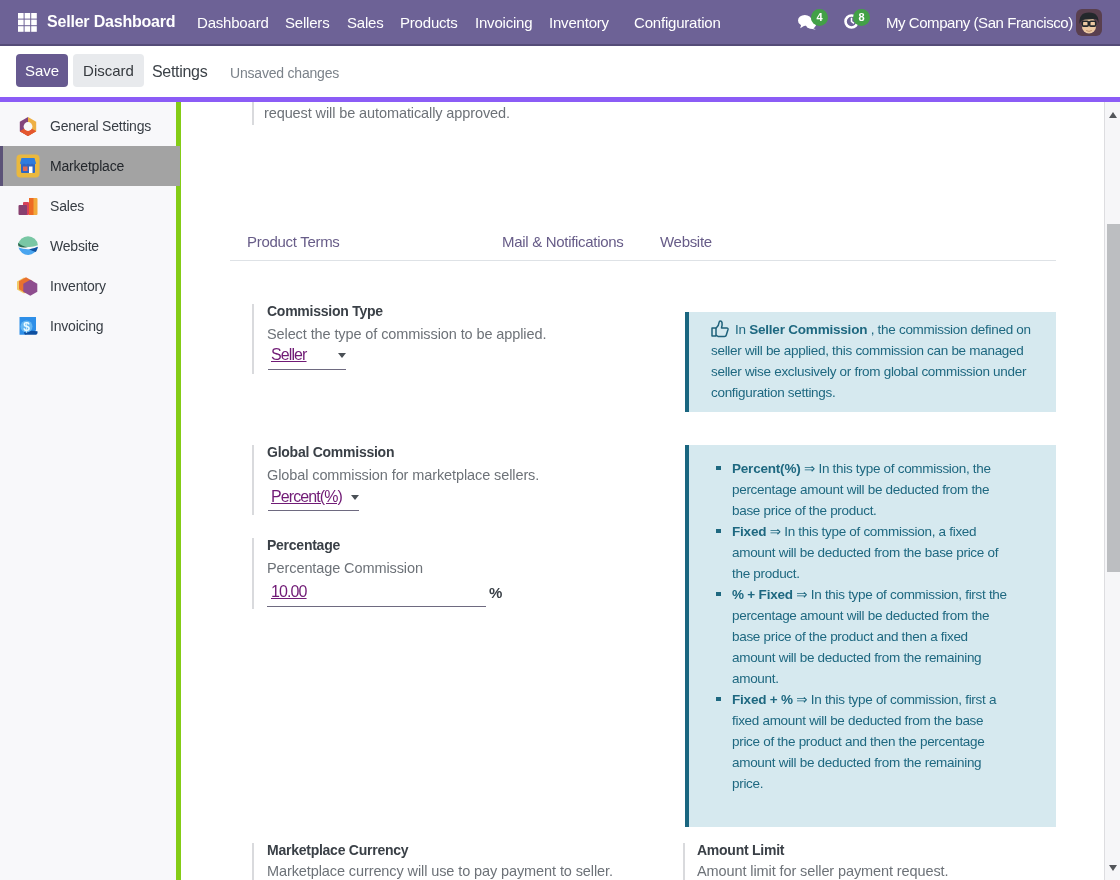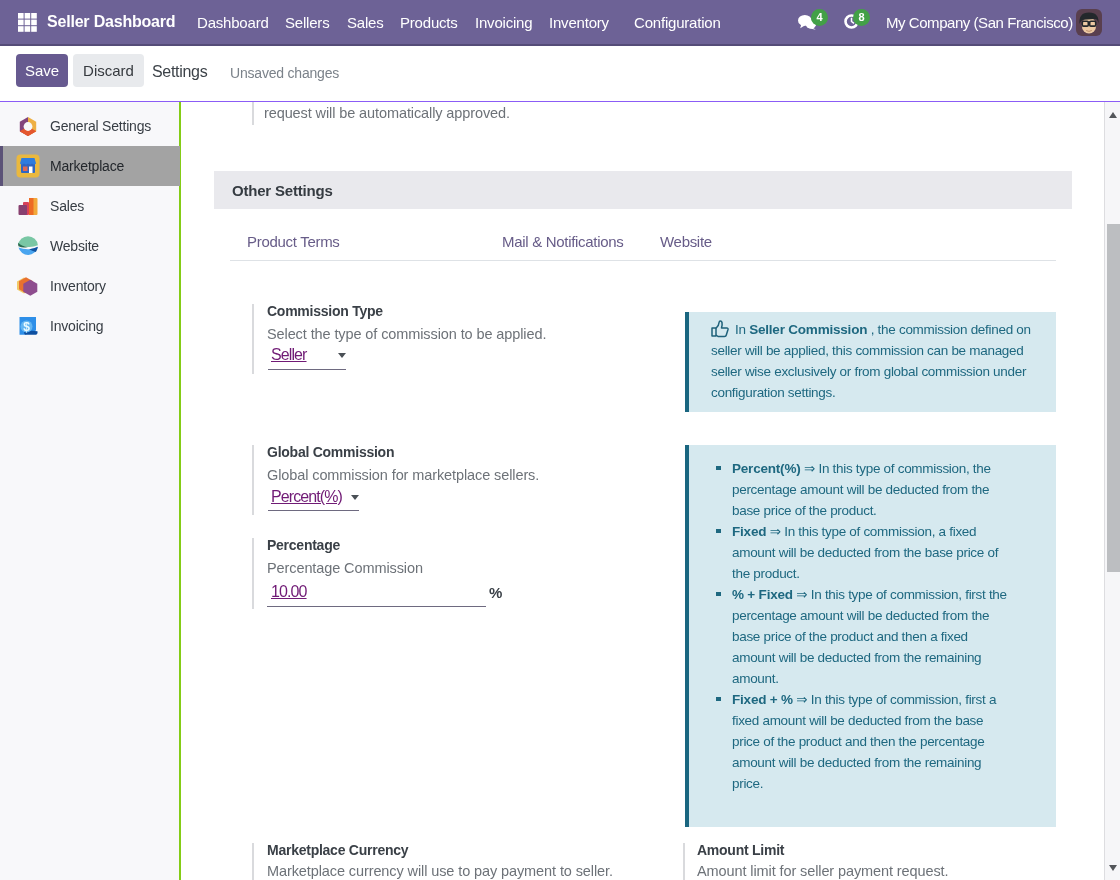--- a/index.html
+++ b/index.html
@@ -14,34 +14,34 @@
 #topbar .navtxt { position:absolute; top:14px; color:#ffffff; font-size:15px;
   line-height:17px; letter-spacing:-0.2px; }
 #brand { position:absolute; left:47px; top:12px; color:#fff; font-size:16px;
   font-weight:bold; line-height:20px; letter-spacing:-0.2px; }
 .badge { position:absolute; width:17px; height:17px; border-radius:50%;
   background:#43a047; color:#fff; font-size:11px; line-height:17px;
   text-align:center; font-weight:bold; }
 
 
 #cp { position:absolute; left:0; top:46px; width:1120px; height:56px;
-  background:#fff; border-bottom:1px solid #8b5cf6; }
+  background:#fff; border-bottom:5px solid #8b5cf6; }
 .btn { position:absolute; top:8px; height:33px; border-radius:4px;
   font-size:15px; line-height:33px; text-align:center; }
 #btn-save { left:16px; width:52px; background:#675a90; color:#fff; }
 #btn-discard { left:73px; width:71px; background:#e8eaed; color:#35393e; }
 #crumb { position:absolute; left:152px; top:17px; font-size:16px; color:#3c4248; letter-spacing:-0.3px; }
 #unsaved { position:absolute; left:230px; top:19px; font-size:14px; color:#7b828a; letter-spacing:-0.2px;}
 #search { position:absolute; left:383px; top:8px; width:358px; height:34px;
   border:1px solid #d7dadd; border-radius:4px; background:#fff; }
 #search .ph { position:absolute; left:36px; top:8px; font-size:14px; color:#81878d; }
 
 
 #sidebar { position:absolute; left:0; top:102px; width:181px; height:778px;
-  background:#f8f8fa; border-right:2px solid #84cc16; }
+  background:#f8f8fa; border-right:5px solid #84cc16; }
 .srow { position:absolute; left:0; width:180px; height:40px; }
 .srow .ic { position:absolute; left:16px; top:8px; width:24px; height:24px; }
 .srow .lbl { position:absolute; left:50px; top:10px; font-size:14px;
   color:#373d44; line-height:20px; letter-spacing:-0.2px; }
 .srow.sel { background:#a3a3a3; border-left:3px solid #5b5277;padding-left:12px; }
 .srow.sel .ic { left:13px; }
 .srow.sel .lbl { left:47px; color:#23272c; }
 
 
 #content { position:absolute; left:181px; top:102px; width:923px; height:778px;
@@ -204,23 +204,20 @@
         <text x="10.6" y="16.6" font-size="12" font-weight="bold" fill="#ecfbff" text-anchor="middle" font-family="Liberation Sans">$</text>
       </svg>
       <div class="lbl">Invoicing</div>
     </div>
   </div>
 
   <div id="content">
     <div class="vline" style="left:71px;top:0;height:23px"></div>
     <div class="gtxt" style="left:83px;top:3px">request will be automatically approved.</div>
 
-    <div id="band">
-        <span>Other Settings</span>
-      </div>
 
     <div id="tabline"></div>
     <div class="tab" style="left:66px">Product Terms</div>
     <div class="tab" style="left:321px">Mail &amp; Notifications</div>
     <div class="tab" style="left:479px">Website</div>
 
     <div class="vline" style="left:71px;top:202px;height:70px"></div>
     <div class="btxt" style="left:86px;top:201px">Commission Type</div>
     <div class="gtxt" style="left:86px;top:224px">Select the type of commission to be applied.</div>
     <div class="dtxt" style="left:90px;top:244px">Seller</div>

